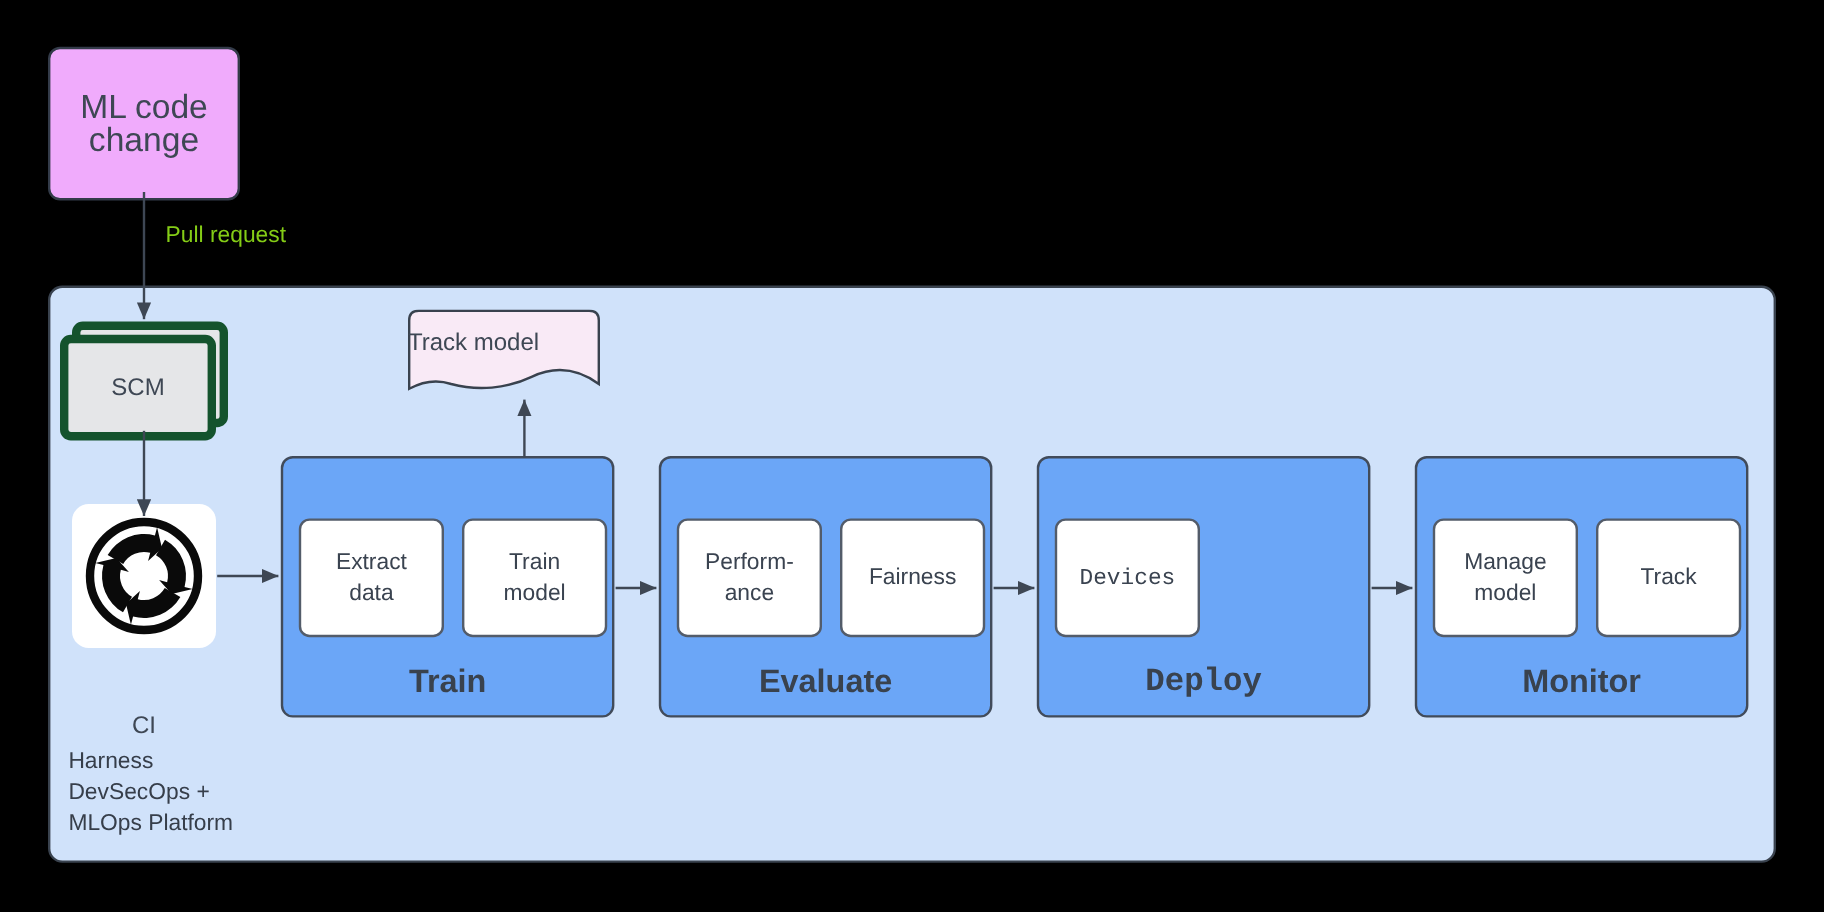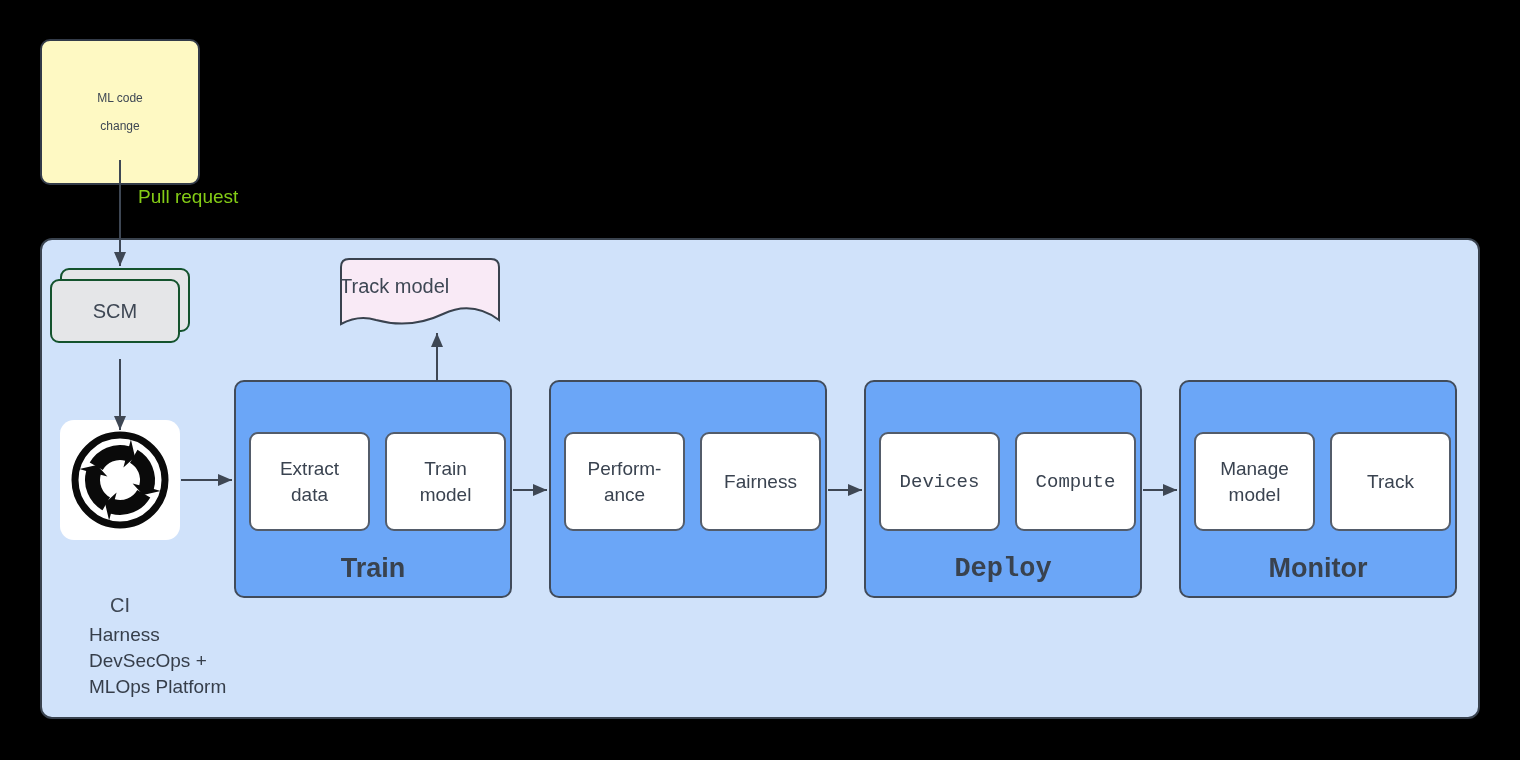--- a/index.html
+++ b/index.html
@@ -6,40 +6,40 @@
   .stage{
     position:relative;width:1520px;height:760px;background:#000;
     font-family:"Liberation Sans",sans-serif;overflow:hidden;
   }
   .abs{position:absolute;box-sizing:border-box;}
   .centered{display:flex;align-items:center;justify-content:center;text-align:center;}
   .preline{white-space:pre-line;}
 
   
   #ml-box{
-    left:40px;top:39px;width:160px;height:146px;
-    background:#fef9c3;border:2px solid #333B49;border-radius:10px;
-    font-size:12px;line-height:28px;color:#3E4754;
+    left:40px;top:39px;width:160px;height:128px;
+    background:#f0abfc;border:2px solid #333B49;border-radius:10px;
+    font-size:28px;line-height:28px;color:#3E4754;
   }
   
   #pull-request{left:138px;top:186px;font-size:19px;color:#84cc16;}
 
   
   #platform{
     left:40px;top:238px;width:1440px;height:481px;
     background:#D0E2FA;border:2px solid #39424E;border-radius:12px;
   }
   #platform-caption{
-    left:57px;top:622px;font-size:19px;line-height:26px;color:#363E4A;margin-left:32px;
+    left:57px;top:622px;font-size:19px;line-height:26px;color:#363E4A;
   }
 
   
   .scm-card{
-    width:130px;height:64px;background:#E5E6E8;
-    border:2px solid #14532d;border-radius:9px;
+    width:130px;height:88px;background:#E5E6E8;
+    border:7px solid #14532d;border-radius:9px;
   }
   #scm-back{left:60px;top:268px;}
   #scm-front{left:50px;top:279px;font-size:20px;color:#3E4754;}
 
   
   #ci-tile{left:60px;top:420px;width:120px;height:120px;background:#FFFFFF;border-radius:14px;}
   #ci-label{left:60px;top:547px;width:120px;text-align:center;font-size:20px;color:#3E4754;margin-top:47px;}
 
   
   #track-doc{left:340px;top:258px;width:160px;height:78px;}
@@ -109,25 +109,25 @@
 data</div>
     <div class="cell c2">Train
 model</div>
     <div class="stagelabel">Train</div>
   </div>
 
   <div class="abs stagebox" id="stage-evaluate">
     <div class="cell c1">Perform-
 ance</div>
     <div class="cell c2">Fairness</div>
+    <div class="stagelabel">Evaluate</div>
   </div>
 
   <div class="abs stagebox" id="stage-deploy">
     <div class="cell c1">Devices</div>
-    <div class="cell c2">Compute</div>
     <div class="stagelabel">Deploy</div>
   </div>
 
   <div class="abs stagebox" id="stage-monitor">
     <div class="cell c1">Manage
 model</div>
     <div class="cell c2">Track</div>
     <div class="stagelabel">Monitor</div>
   </div>
 

